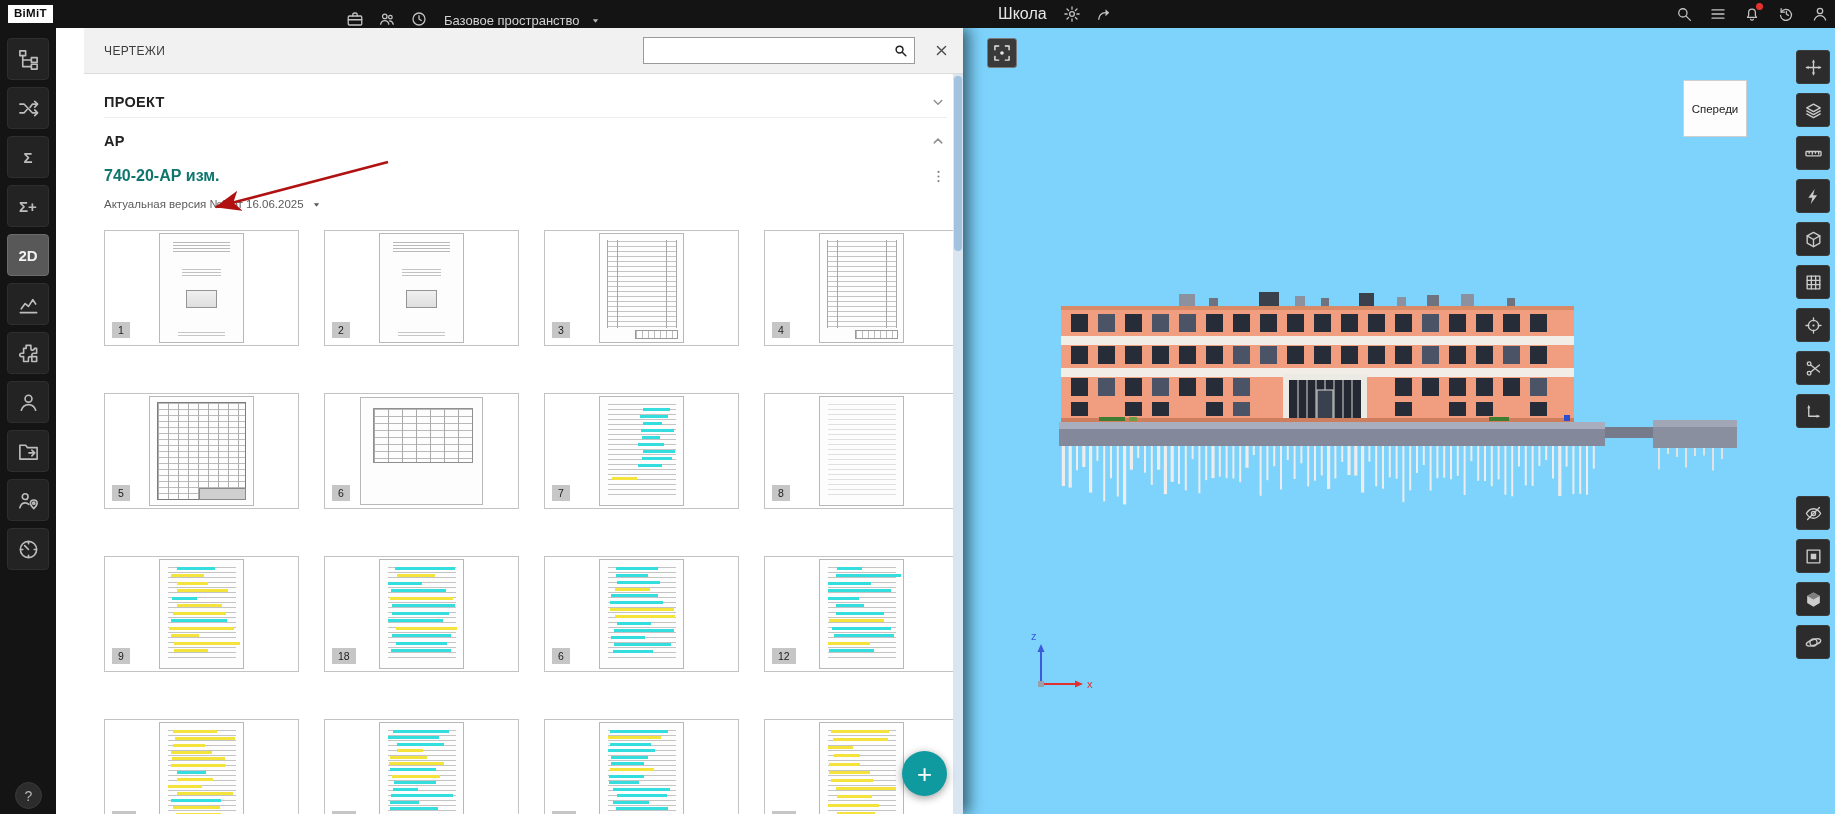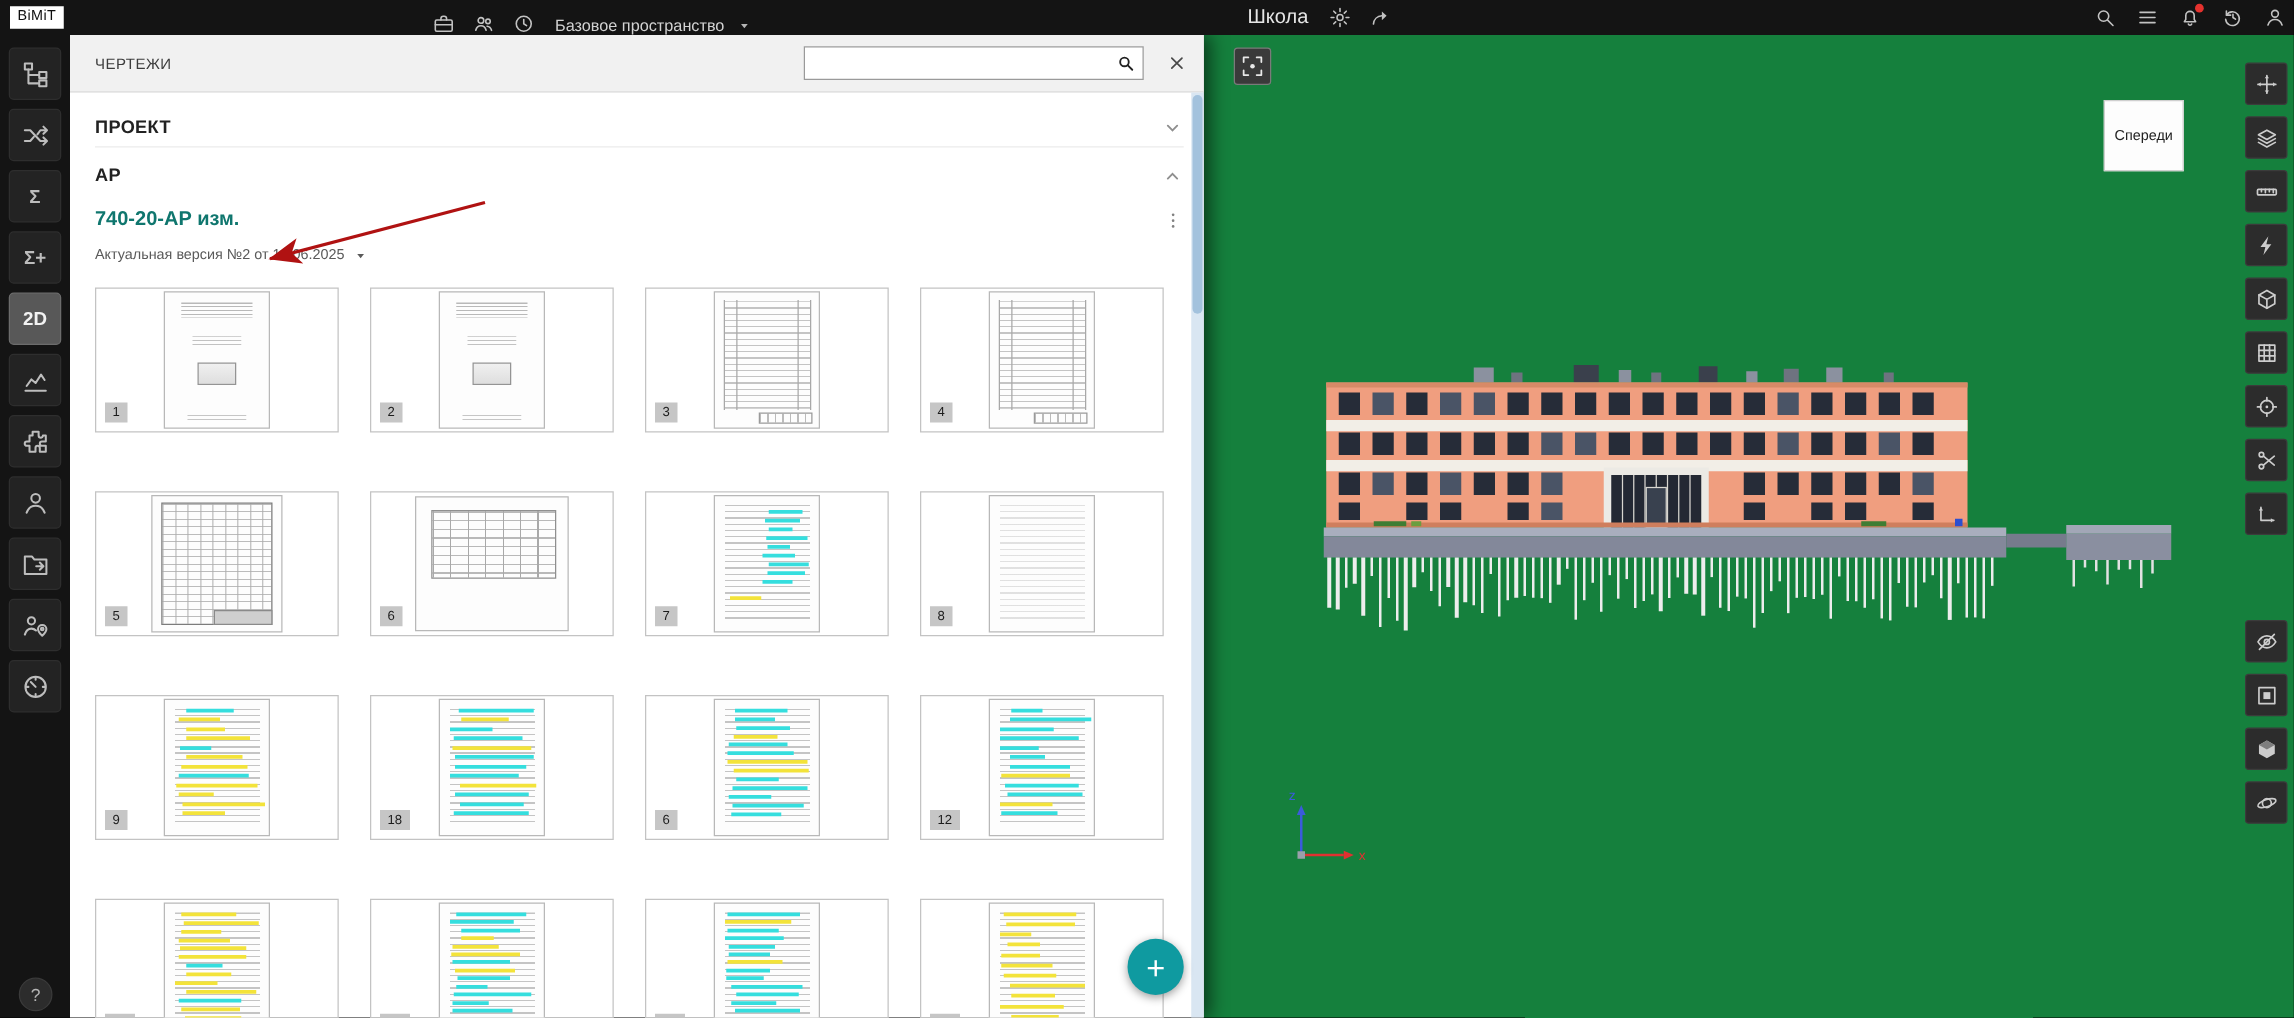--- a/index.html
+++ b/index.html
@@ -2,21 +2,21 @@
 <html style="--accent: #0f9aa0; --alert: #e5322e; --cyan: #35dede; --yellow: #f3e33a;"><head>
 <meta charset="utf-8">
 <style>
   html,body{margin:0;padding:0;width:1835px;height:814px;overflow:hidden;background:#000;
     font-family:"Liberation Sans",sans-serif;-webkit-font-smoothing:antialiased;}
   *{box-sizing:border-box;}
   svg{display:block}
 
   
   .topbar{position:absolute;top:0;left:0;right:0;height:28px;background:#141414;z-index:50;}
-  .logo{position:absolute;left:8px;top:5px;background:#fff;color:#0d0d0d;font-weight:400;
+  .logo{position:absolute;left:8px;top:5px;background:#fff;color:#0d0d0d;font-weight:700;
     font-size:11.5px;line-height:1;padding:3px 6px;letter-spacing:.3px;cursor:pointer;}
   .tb-workspace{position:absolute;left:345px;top:0;height:28px;display:flex;align-items:flex-end;}
   .tb-icons{display:flex;align-items:center;gap:13px;}
   .tb-icon{width:19px;height:19px;color:#c2c2c2;position:relative;display:flex;align-items:center;justify-content:center;cursor:pointer;}
   .tb-icon svg{width:18px;height:18px;}
   .ws-label{display:flex;align-items:center;gap:9px;color:#d2d2d2;font-size:13px;margin-left:16px;cursor:pointer;}
   .ws-caret svg{width:13px;height:13px;color:#b5b5b5;}
   .tb-title-group{position:absolute;left:998px;top:0;height:28px;display:flex;align-items:center;gap:16px;}
   .tb-title{color:#e6e6e6;font-size:16px;}
   .tb-right{position:absolute;right:6px;top:0;height:28px;display:flex;align-items:center;gap:15px;}
@@ -28,21 +28,21 @@
   .side-btn{width:42px;height:42px;flex:0 0 auto;background:#232323;border:1px solid #2e2e2e;border-radius:4px;
     color:#bdbdbd;display:flex;align-items:center;justify-content:center;cursor:pointer;}
   .side-btn svg{width:23px;height:23px;}
   .side-btn .txt{font-size:15px;font-weight:700;}
   .side-btn.active{background:#585858;border-color:#6c6c6c;color:#f2f2f2;}
   .help-btn{position:absolute;left:15px;bottom:5px;width:27px;height:27px;border-radius:50%;background:#2c2c2c;
     border:1px solid #3a3a3a;color:#b5b5b5;display:flex;align-items:center;justify-content:center;font-size:14px;z-index:60;cursor:pointer;}
 
   
   .panel{position:absolute;top:28px;left:56px;width:907px;bottom:0;background:#fff;z-index:30;
-    box-shadow:6px 0 14px rgba(0,0,0,.55);}
+    box-shadow:6px 0 14px rgba(0,0,0,.55);padding-left:28px;}
   .panel-header{height:46px;background:#f1f1f1;border-bottom:1px solid #dcdcdc;display:flex;align-items:center;
     padding:0 10px 0 20px;}
   .panel-title{font-size:12px;color:#3c3c3c;letter-spacing:.4px;}
   .search-wrap{margin-left:auto;width:272px;height:27px;background:#fff;border:1px solid #9a9a9a;display:flex;align-items:center;}
   .search-input{flex:1;border:0;outline:0;height:100%;padding:0 6px;font-size:12.5px;font-family:inherit;background:transparent;}
   .search-icon{width:28px;height:100%;display:flex;align-items:center;justify-content:center;color:#222;cursor:pointer;}
   .search-icon svg{width:15px;height:15px;}
   .close-btn{margin-left:14px;width:24px;height:24px;color:#4a4a4a;display:flex;align-items:center;justify-content:center;cursor:pointer;}
   .close-btn svg{width:15px;height:15px;}
 
@@ -96,21 +96,21 @@
 
   .fab{position:absolute;right:16px;bottom:18px;width:45px;height:45px;border-radius:50%;
     background:var(--accent,#0f9aa0);color:#fff;border:none;font-size:26px;line-height:1;display:flex;
     align-items:center;justify-content:center;box-shadow:0 2px 8px rgba(0,0,0,.4);cursor:pointer;z-index:5;
     font-family:inherit;}
   .scrollbar{position:absolute;top:46px;right:0;bottom:0;width:10px;background:#d9e6f2;}
   .sb-thumb{position:absolute;top:2px;left:1px;width:8px;height:175px;border-radius:4px;background:#a3c2dd;}
   .annotation{position:absolute;left:120px;top:118px;pointer-events:none;z-index:6;}
 
   
-  .viewport{position:absolute;top:28px;left:963px;right:0;bottom:0;background:#15803d;overflow:hidden;}
+  .viewport{position:absolute;top:28px;left:963px;right:0;bottom:0;background:#7dd3fc;overflow:hidden;}
   .vp-home{position:absolute;left:24px;top:10px;width:30px;height:30px;background:#3a3a3a;border:1px solid #7a7a7a;
     border-radius:3px;color:#e8e8e8;display:flex;align-items:center;justify-content:center;cursor:pointer;}
   .vp-home svg{width:20px;height:20px;}
   .viewcube{position:absolute;right:88px;top:52px;width:64px;height:57px;background:#fdfdfd;color:#222;
     border:1px solid #cfcfcf;display:flex;align-items:center;justify-content:center;font-size:11.5px;cursor:pointer;}
   .vp-toolbar{position:absolute;right:4px;top:22px;width:36px;display:flex;flex-direction:column;align-items:center;gap:9px;}
   .vp-btn{width:34px;height:34px;background:#2c2c2c;border:1px solid #3b3b3b;border-radius:3px;color:#ccc;
     display:flex;align-items:center;justify-content:center;cursor:pointer;}
   .vp-btn svg{width:19px;height:19px;}
   .vp-gap{height:50px;}

